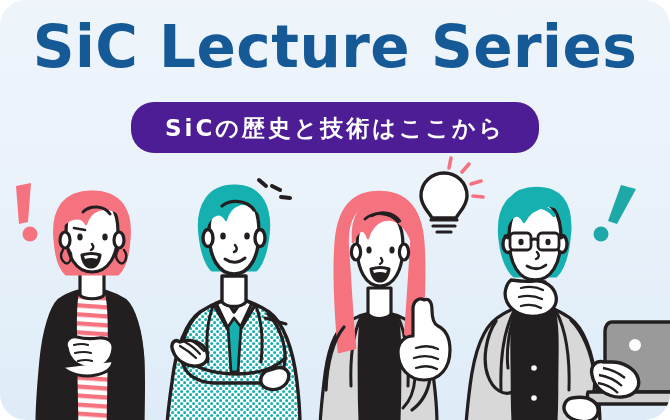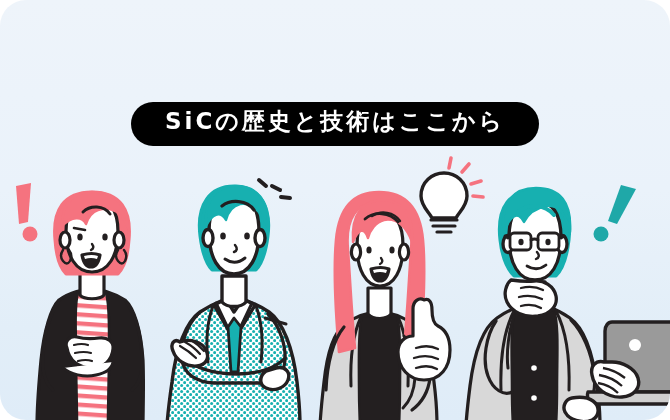--- a/index.html
+++ b/index.html
@@ -45,24 +45,24 @@
   .pill-wrap {
     position: absolute;
     top: 102px;
     left: 0;
     width: 670px;
     display: flex;
     justify-content: center;
   }
   .pill {
     display: inline-block;
-    background: #000000;
+    background: #4c1d95;
     color: #ffffff;
     border-radius: 23px;
-    padding: 4px 34px 9px 34px;
+    padding: 11px 34px 9px 34px;
     font-size: 23px;
     font-weight: 700;
     letter-spacing: 3px;
     white-space: nowrap;
     font-family: "DejaVu Sans", "Liberation Sans", sans-serif;
   }
 </style>
 </head>
 <body>
 
@@ -335,18 +335,19 @@
 
         <g>
           <path d="M621 185 L636 189 L617 224 L608 221 Z" fill="#1fa8a8"></path>
           <circle cx="601" cy="234" r="7.5" fill="#1fa8a8"></circle>
         </g>
 
       </g>
     </svg>
   </div>
 
+  <div class="headline">SiC Lecture Series</div>
 
   <div class="pill-wrap">
     <span class="pill">SiCの歴史と技術はここから</span>
   </div>
 
 </div>
 
 </body></html>

